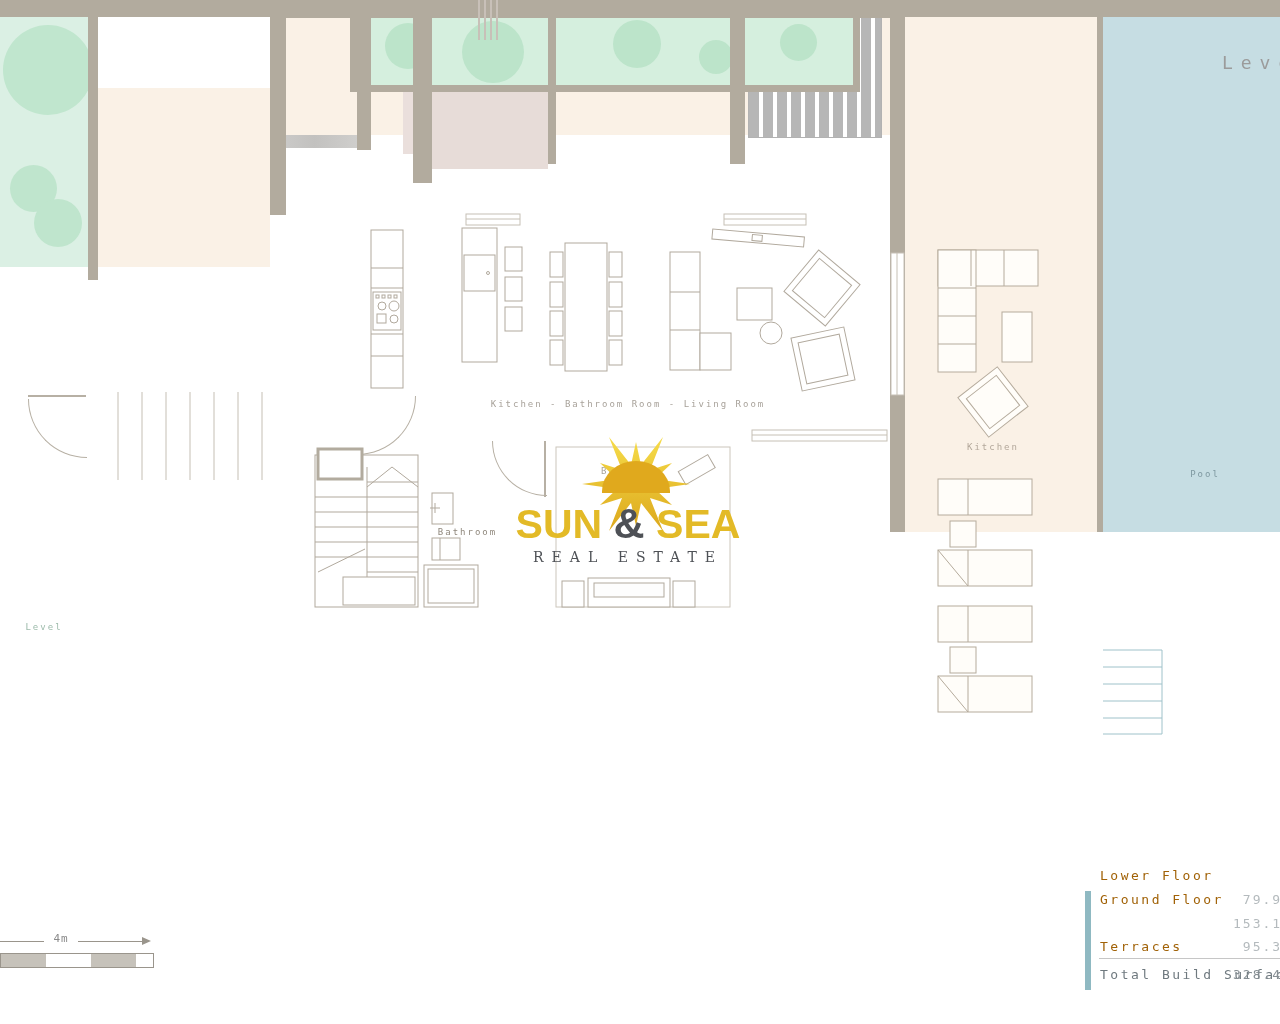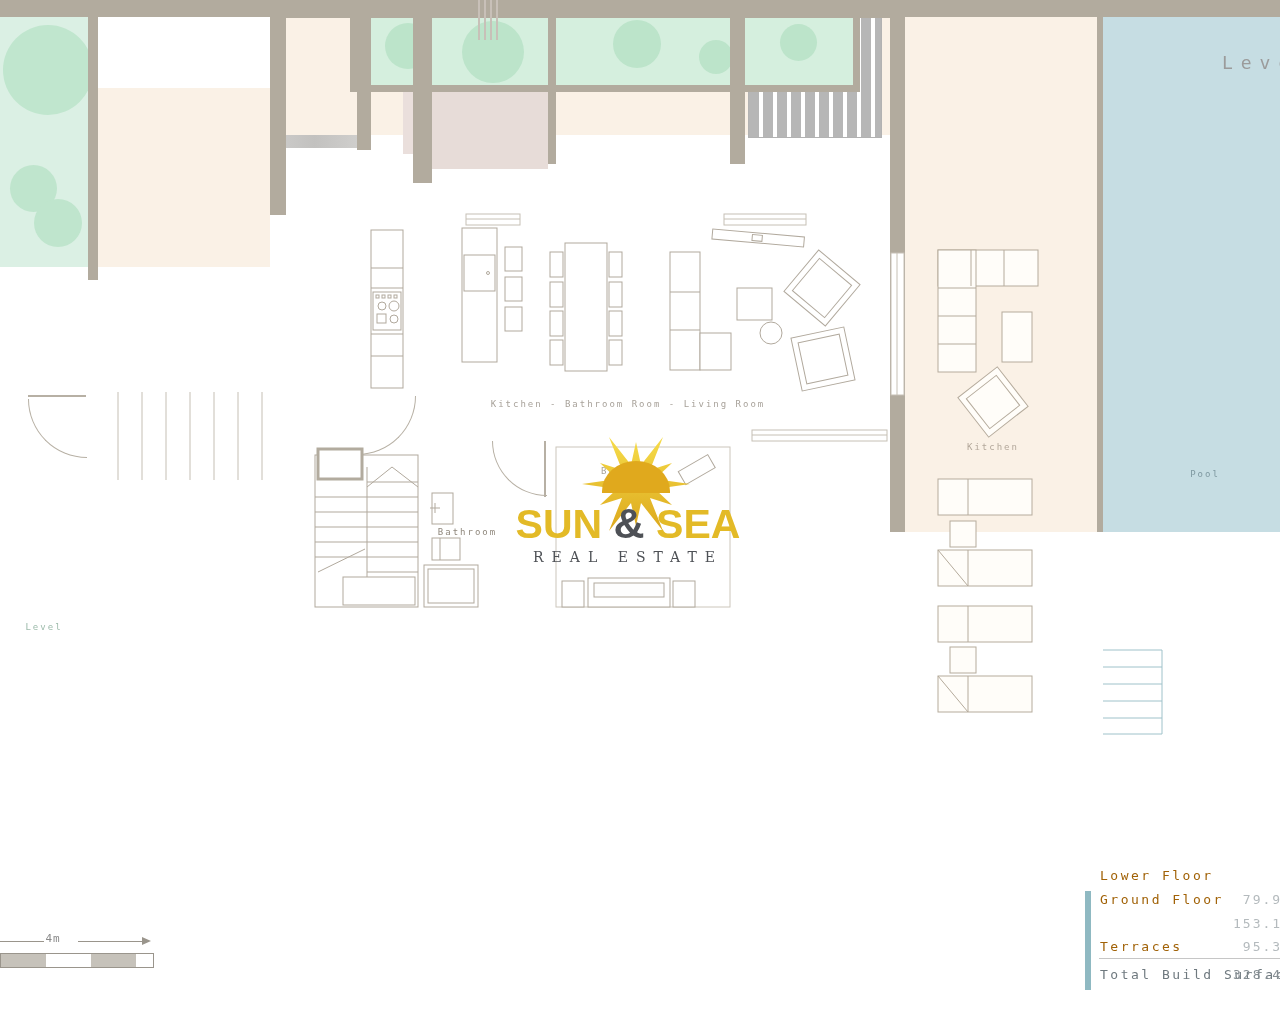--- a/index.html
+++ b/index.html
@@ -69,21 +69,21 @@
   #lbl-patio{left:4px;top:622px;width:80px;font-size:9px;color:#9dbbab;}
   #level-text{left:1199px;top:52px;width:140px;font-size:18px;letter-spacing:8px;color:#9b9b9b;z-index:4;}
   
   #logo-line1{left:478px;top:501px;width:300px;z-index:5;text-align:center;
      font-family:"Liberation Sans",sans-serif;font-weight:bold;font-size:41px;line-height:44px;color:#e3ba27;letter-spacing:0px;}
   #logo-line1 .amp{color:#4e5156;font-size:43px;}
   #logo-line2{left:478px;top:549px;width:300px;z-index:5;text-align:center;
      font-family:"DejaVu Serif",serif;font-size:14px;letter-spacing:8px;color:#4e5156;}
   
   #sb-line-left{left:0;top:941px;width:44px;height:1px;background:#9a958c;z-index:4;}
-  #sb-text{left:36px;top:932px;width:34px;font-size:11px;color:#8a8a8a;letter-spacing:1px;z-index:4;}
+  #sb-text{left:44px;top:932px;width:34px;font-size:11px;color:#8a8a8a;letter-spacing:1px;z-index:4;}
   #sb-line-right{left:78px;top:941px;width:64px;height:1px;background:#9a958c;z-index:4;}
   #sb-arrow{left:142px;top:937px;width:0;height:0;border-left:9px solid #9a958c;border-top:4px solid rgba(0,0,0,0);border-bottom:4px solid rgba(0,0,0,0);z-index:4;}
   #sb-stripes{left:0;top:953px;width:152px;height:13px;border:1px solid #9a958c;z-index:4;
      background:repeating-linear-gradient(90deg,#c6c2ba 0 45px,#ffffff 45px 90px);}
   
   .lg-label{position:absolute;left:1100px;font-size:13px;letter-spacing:2.5px;color:#a16207;z-index:4;white-space:nowrap;}
   .lg-value{position:absolute;left:1185px;width:107px;font-size:13px;letter-spacing:2px;color:#b4babd;text-align:right;z-index:4;white-space:nowrap;}
   #lg-bar{left:1085px;top:891px;width:6px;height:99px;background:#8fb9c2;z-index:4;}
   #lg-row0-l{top:892px;} #lg-row0-v{top:892px;}
   #lg-row1-l{top:868px;} #lg-row1-v{top:916px;}

